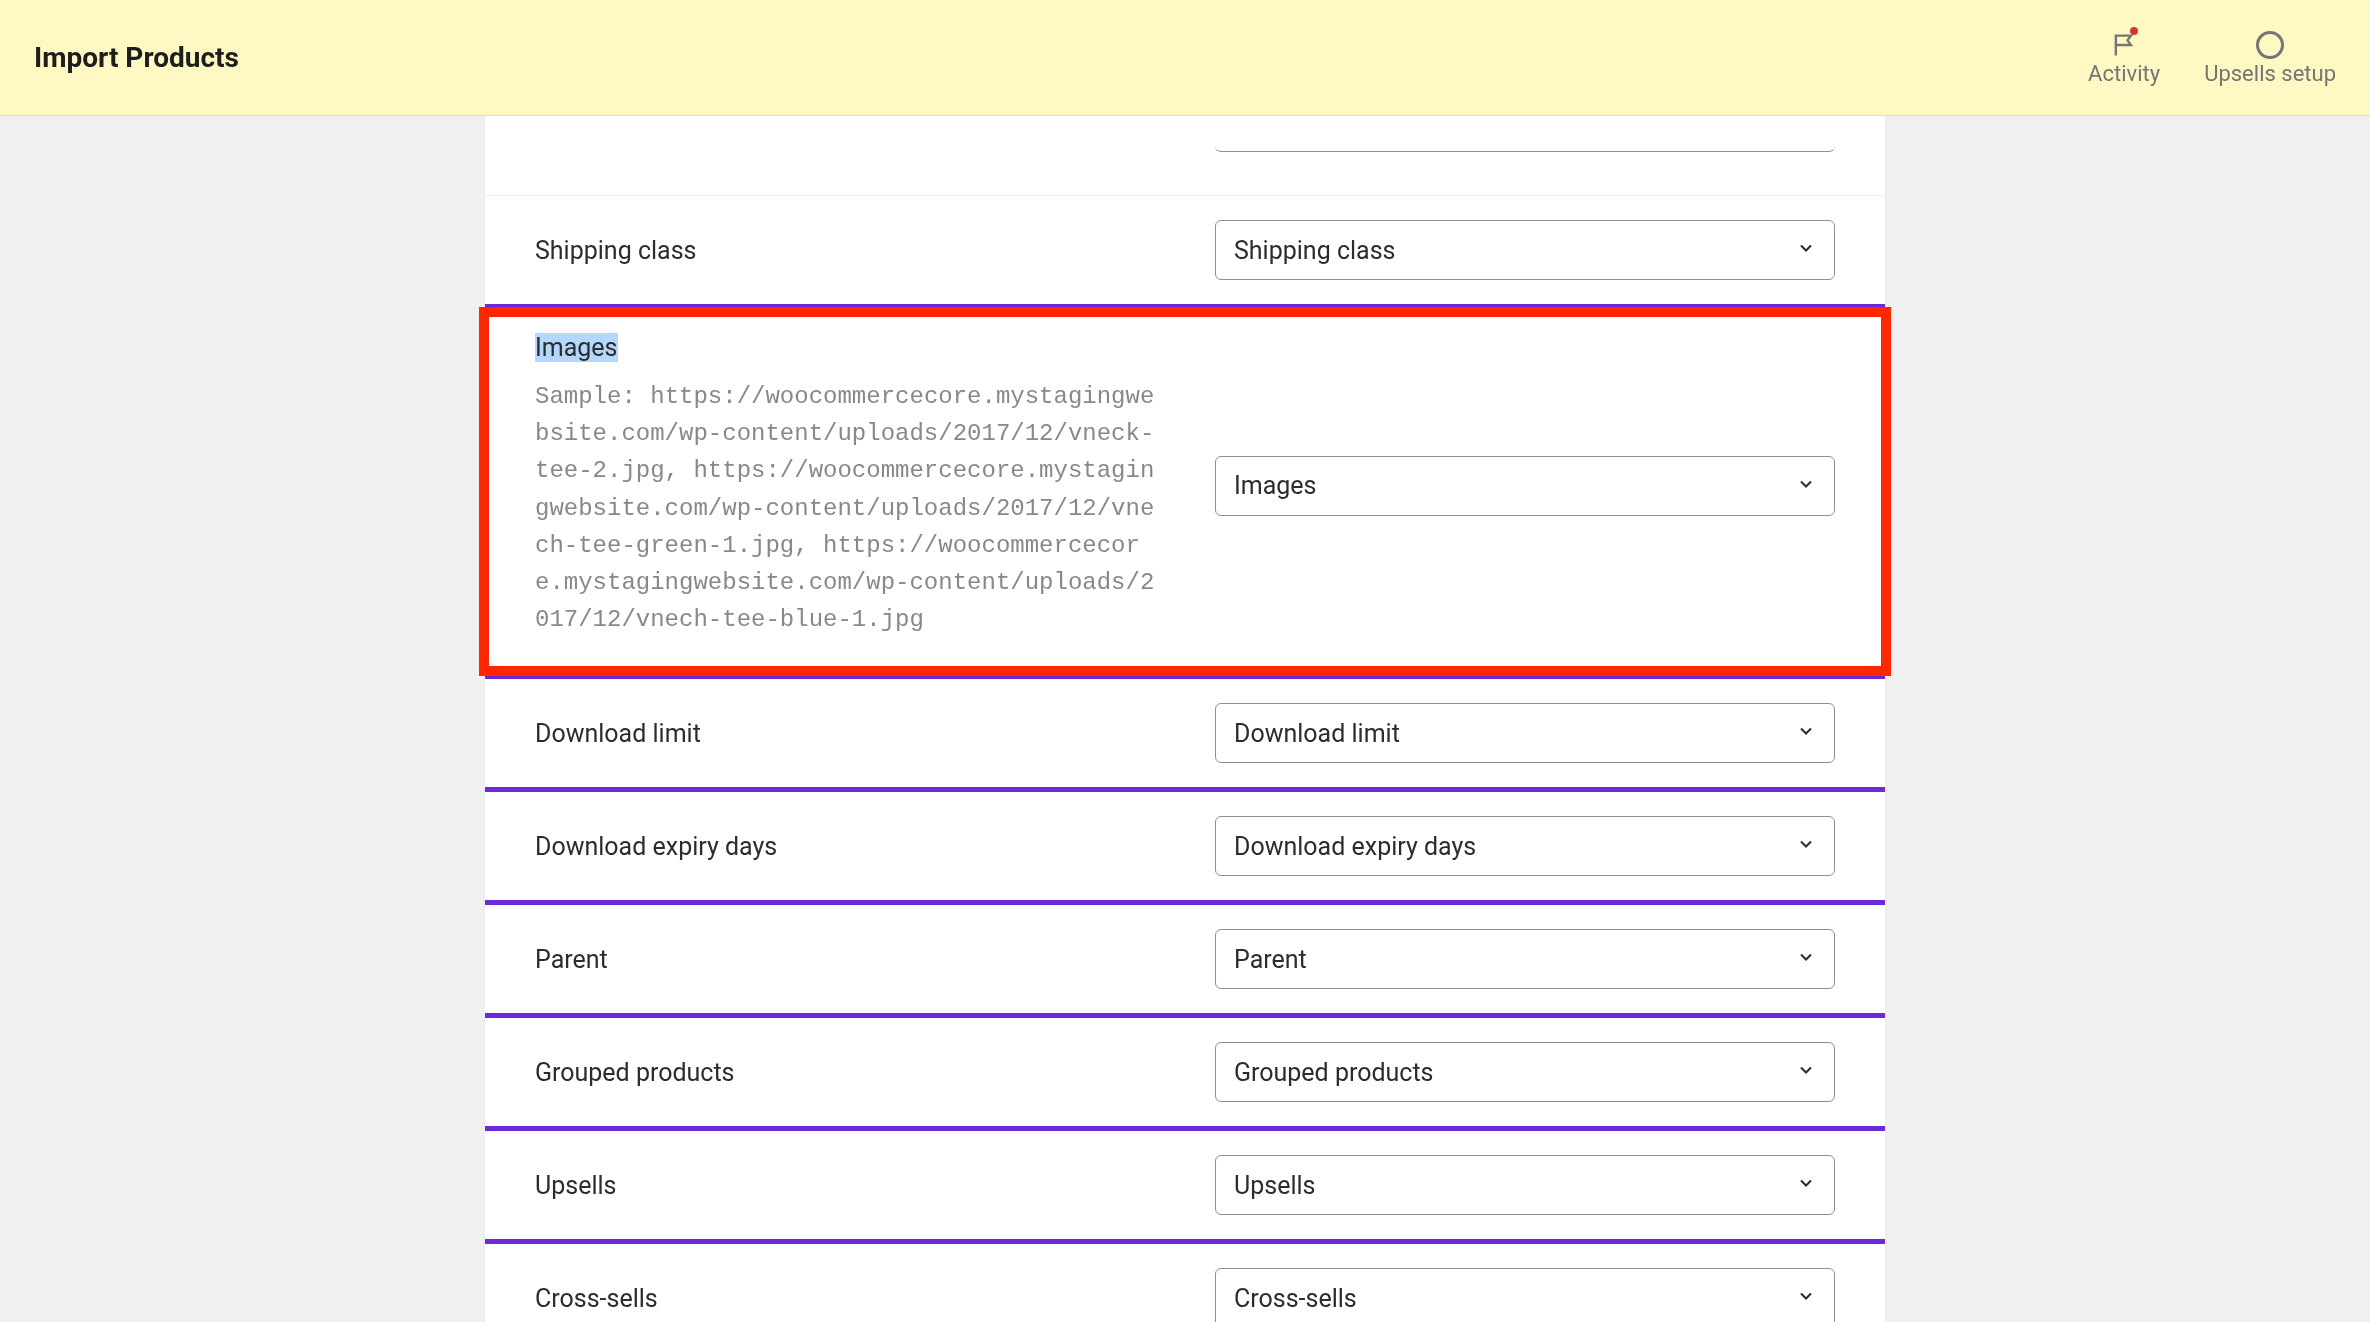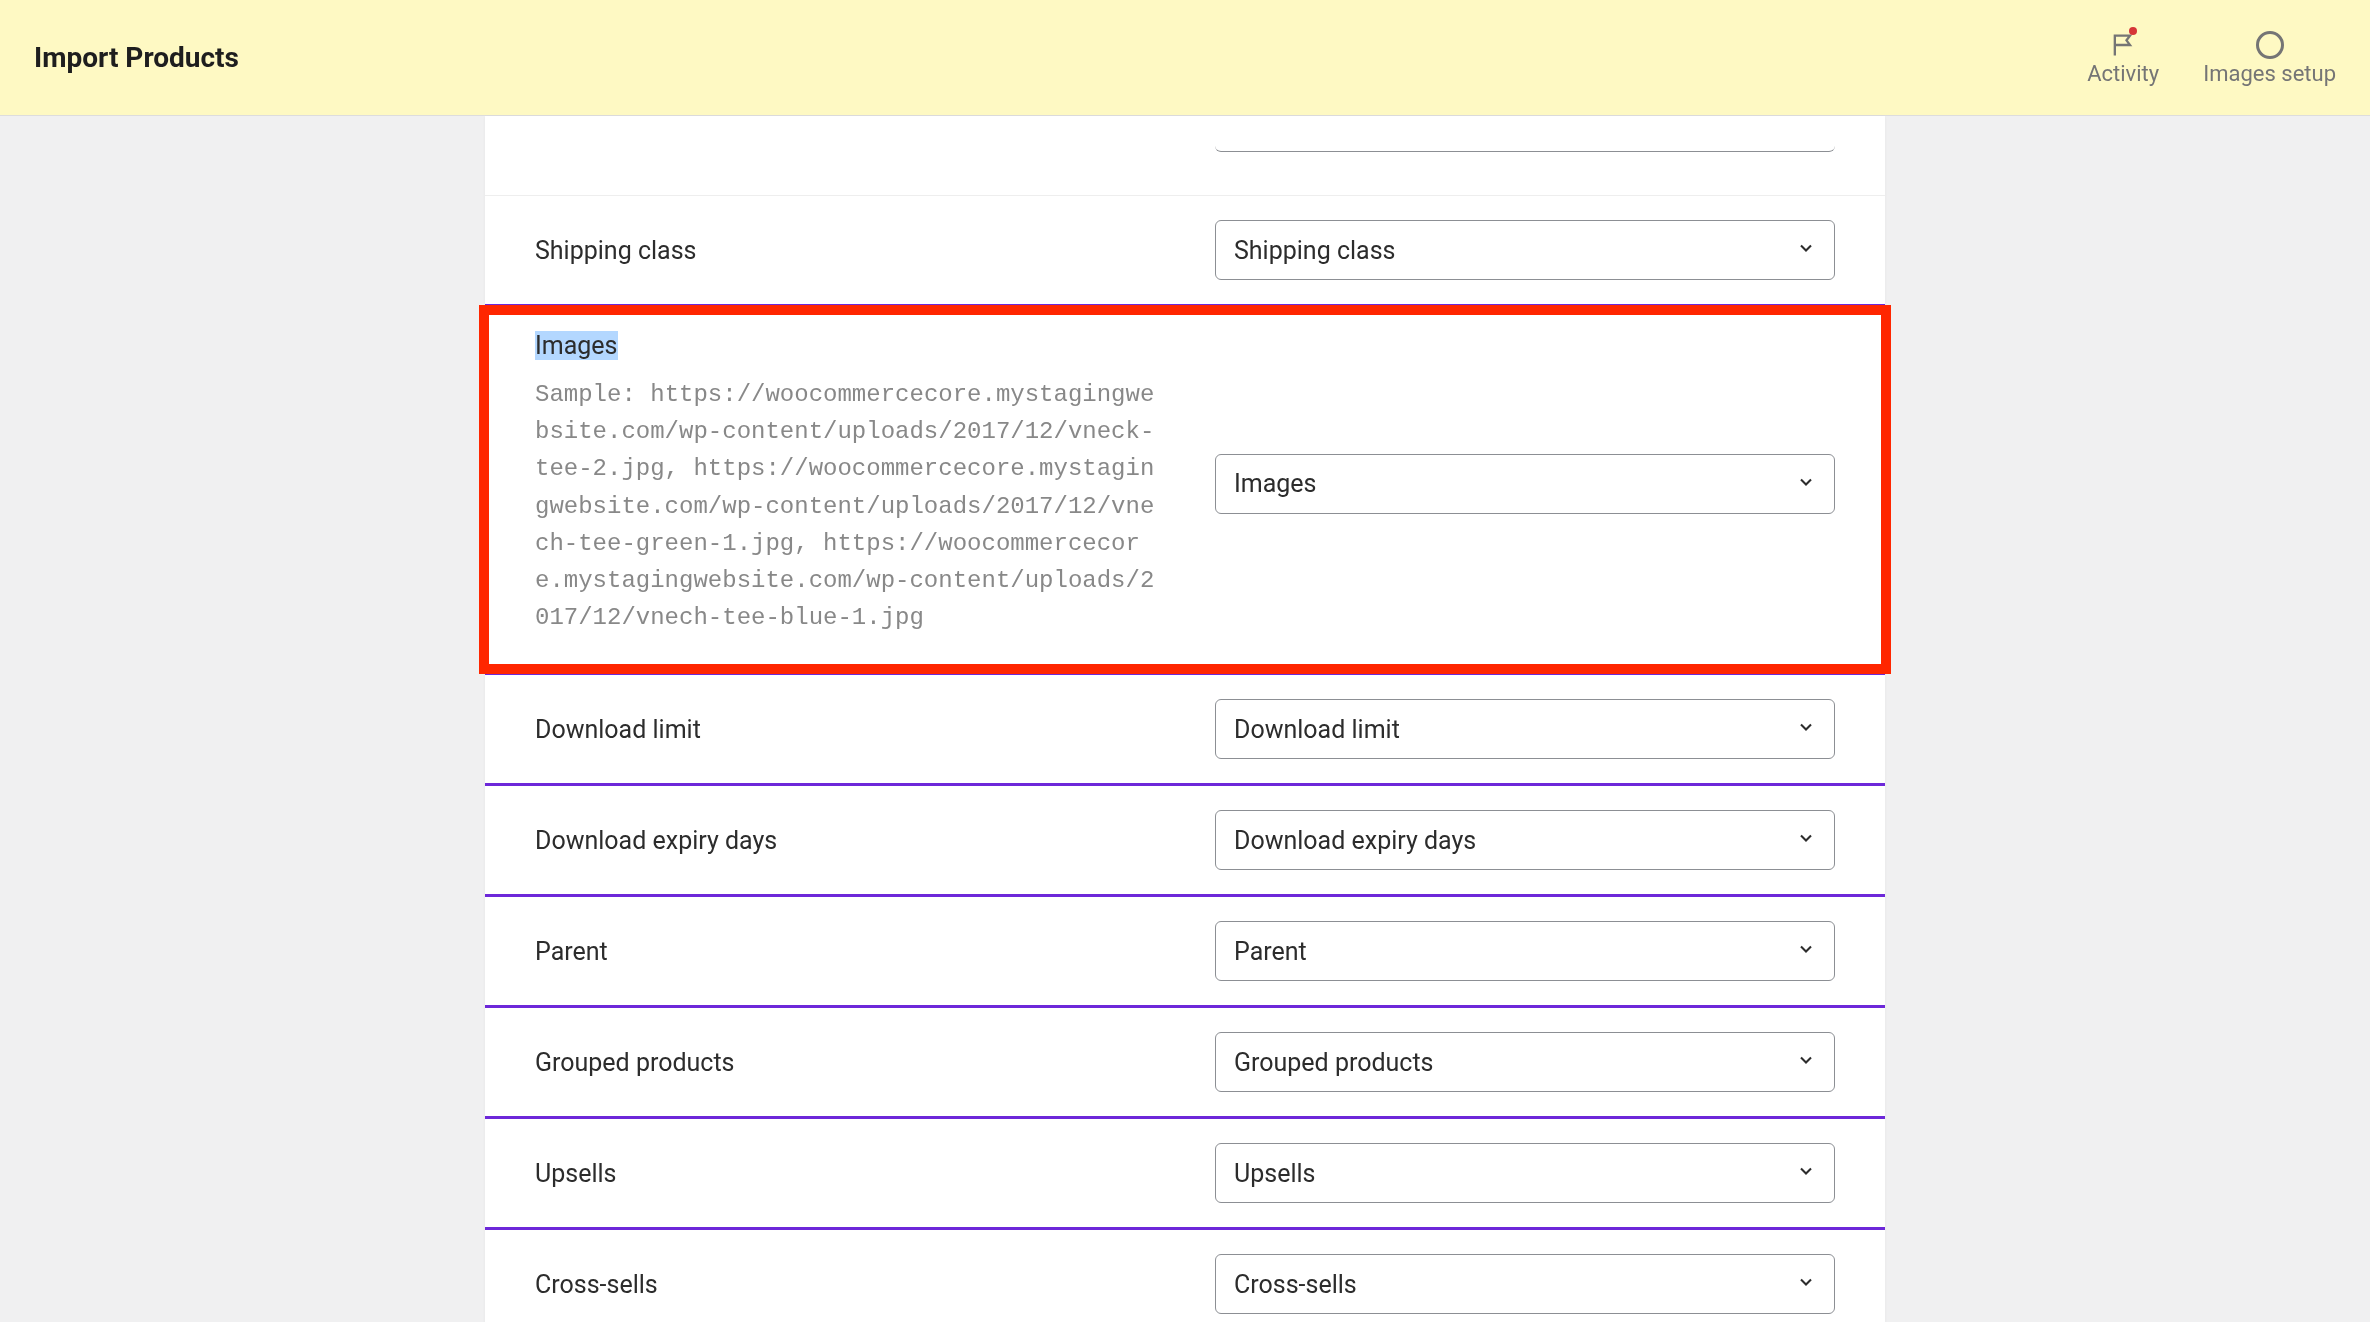--- a/index.html
+++ b/index.html
@@ -75,21 +75,21 @@
     }
     .panel {
       background: #fff;
       width: 1400px;
       box-shadow: 0 1px 3px rgba(0,0,0,0.05);
     }
     .row {
       display: flex;
       align-items: center;
       padding: 24px 50px;
-      border-bottom: 3px solid #6d28d9;
+      border-bottom: 5px solid #6d28d9;
       min-height: 108px;
     }
     .row-partial-top {
       padding-top: 0;
       min-height: 80px;
       border-bottom: 1px solid #eee;
       display: flex;
       align-items: center;
       padding-left: 50px;
       padding-right: 50px;
@@ -179,21 +179,21 @@
           <path d="M5 3 L5 21 M5 4 L18 4 L15 8 L18 12 L5 12"></path>
         </svg>
         <div class="notif-dot"></div>
       </div>
       <div class="topbar-action-label">Activity</div>
     </div>
     <div class="topbar-action">
       <div class="topbar-action-icon">
         <div class="circle-icon"></div>
       </div>
-      <div class="topbar-action-label">Images setup</div>
+      <div class="topbar-action-label">Upsells setup</div>
     </div>
   </div>
 </div>
 
 <div class="main">
   <div class="panel">
 
     <div class="row-partial-top">
       <div class="row-label"></div>
       <div class="row-select">

